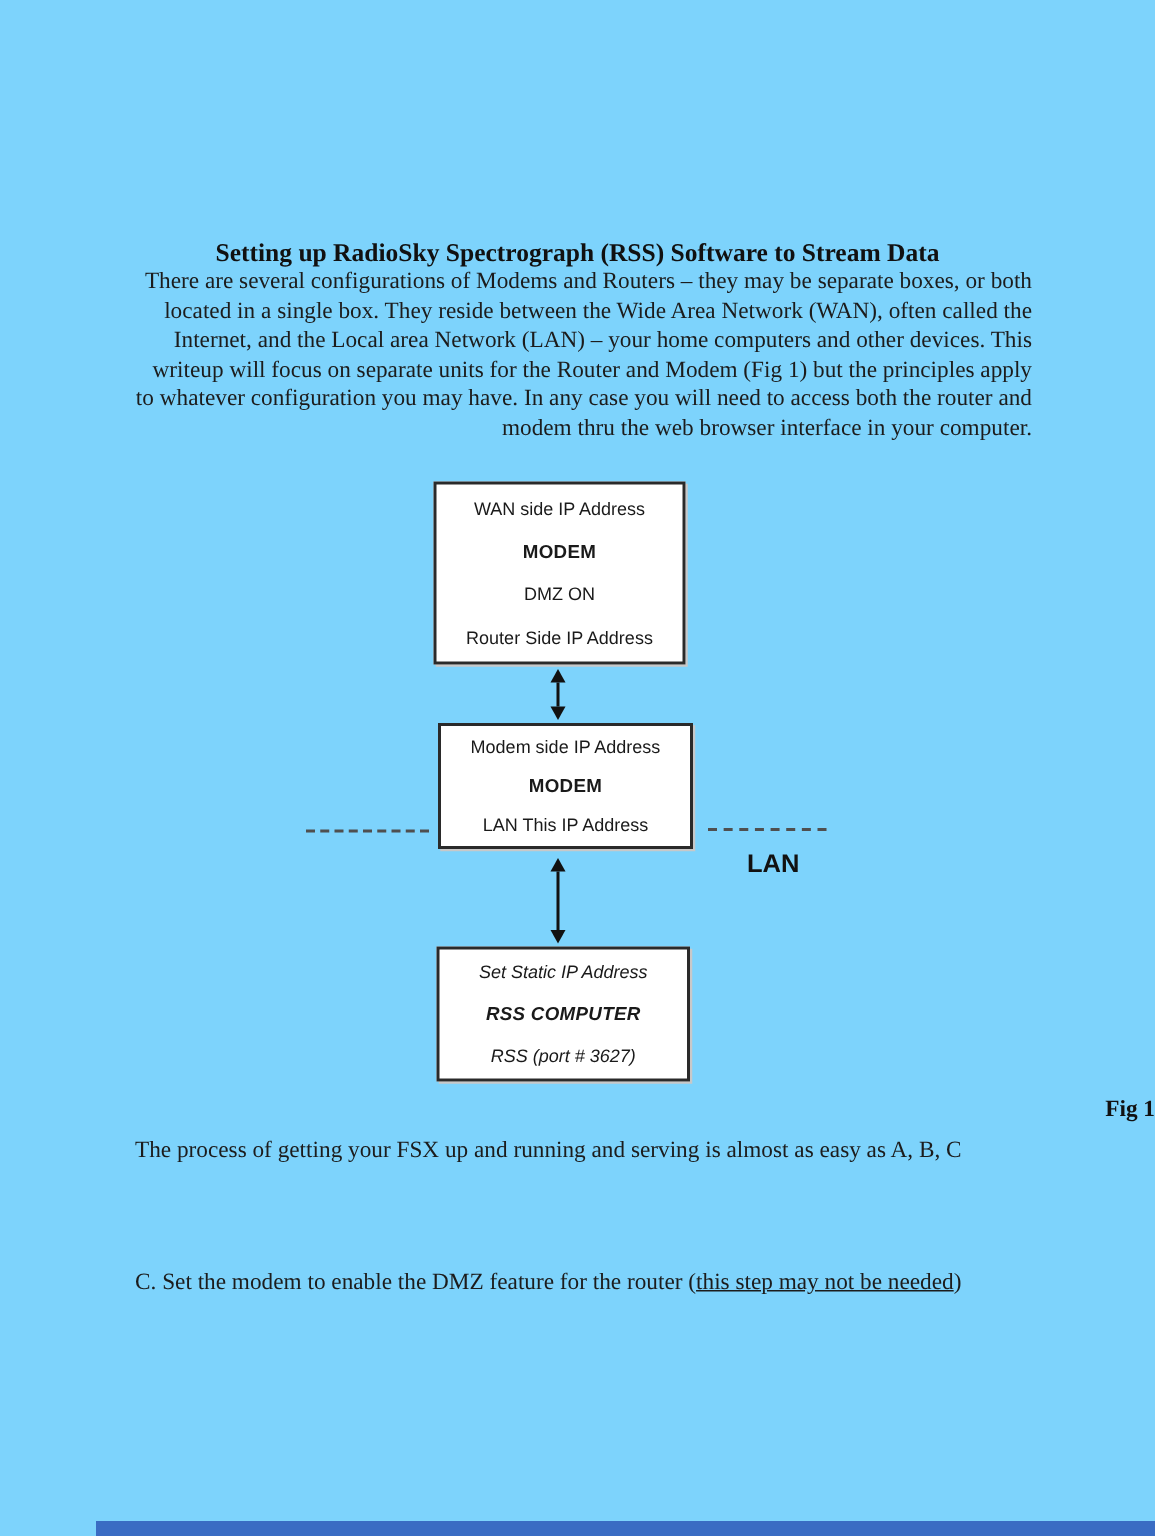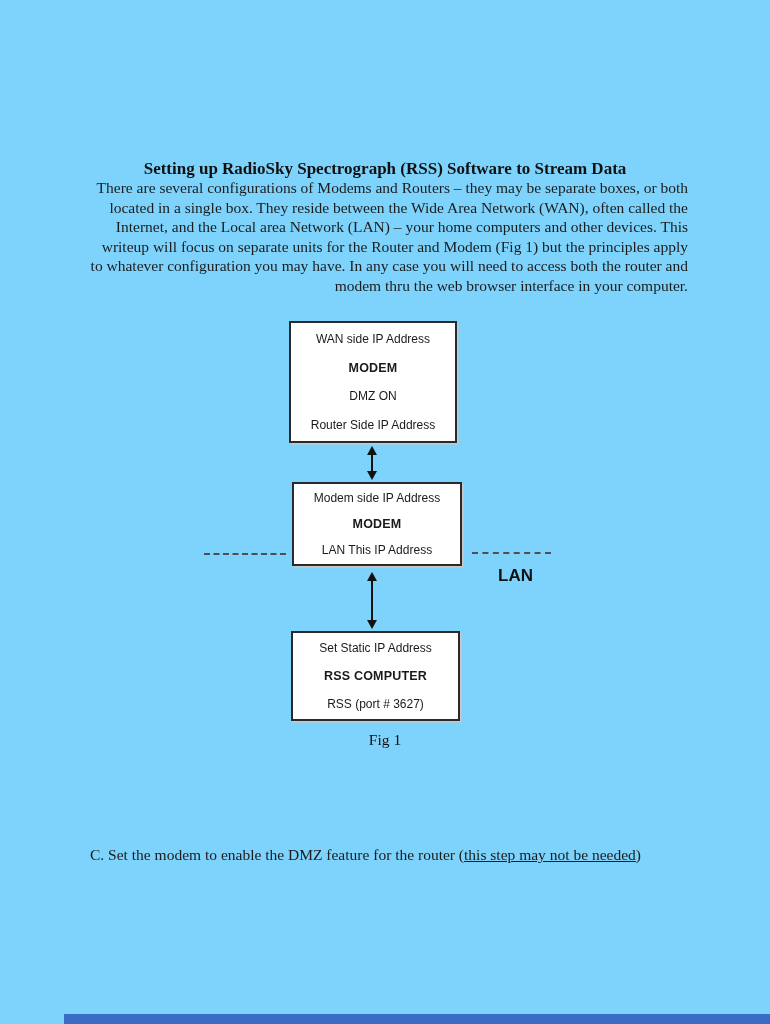--- a/index.html
+++ b/index.html
@@ -18,40 +18,40 @@
   }
   .dbox {
     position:absolute; border:2px solid #2a2a2a; background:#fff;
     box-shadow:1.5px 1.5px 0 #c8c8c8;
     display:flex; flex-direction:column; justify-content:space-between; align-items:center;
     font-family:"Liberation Sans", sans-serif; font-size:12px; color:#1a1a1a; text-align:center;
   }
   .dbox .bold { font-weight:bold; font-size:12.5px; letter-spacing:0.2px; }
   .box-modem  { left:289px; top:321px; width:168px; height:122px; padding:9px 2px; }
   .box-router { left:292px; top:482px; width:170px; height:84px;  padding:7px 2px; }
-  .box-rss    { left:291px; top:631px; width:169px; height:90px;  padding:8px 2px; }
+  .box-rss    { left:291px; top:631px; width:169px; height:90px;  padding:8px 2px;font-style:italic; }
   .arrow {
     position:absolute; display:flex; flex-direction:column; align-items:center;
   }
   .arrow .stem { width:2px; background:#111; flex:1; }
   .arrow .head { width:0; height:0; border-left:5px solid transparent; border-right:5px solid transparent; }
   .arrow .head.up   { border-bottom:9px solid #111; }
   .arrow .head.down { border-top:9px solid #111; }
   .arrow-1 { left:367px; top:446px; height:34px; }
   .arrow-2 { left:367px; top:572px; height:57px; }
   .dash { position:absolute; border-top:2px dashed #4f4f4f; height:0; }
   .dash-left  { left:204px; top:553px; width:82px; }
   .dash-right { left:472px; top:552px; width:79px; }
   .lan-label {
     position:absolute; left:498px; top:566px;
     font-family:"Liberation Sans", sans-serif; font-weight:bold; font-size:17px; color:#111;
   }
   .caption {
-    position:absolute; top:731px; left:0; width:770px; text-align:center;
-    font-weight:normal; font-size:15.5px; color:#111;
+    position:absolute; top:731px; left:0; width:770px; text-align:right;
+    font-weight:bold; font-size:15.5px; color:#111;
   }
   .step { position:absolute; left:90px; font-size:15.5px; white-space:nowrap; }
   .step-intro { top:758px; }
   .step-a { top:787px; }
   .step-b { top:816px; }
   .step-c { top:846px; }
   .u { text-decoration:underline; }
   .footer-bar {
     position:absolute; left:64px; top:1014px; width:706px; height:10px;
     background:#3a6cc3;
@@ -96,17 +96,18 @@
   </div>
 
   <div class="dbox box-rss">
     <span>Set Static IP Address</span>
     <span class="bold">RSS COMPUTER</span>
     <span>RSS (port # 3627)</span>
   </div>
 
   <div class="caption">Fig 1</div>
 
+  <div class="step step-intro">The process of getting your FSX up and running and serving is almost as easy as A, B, C</div>
   <div class="step step-c"><span>C. Set the modem to enable the DMZ feature for the router (</span><span class="u">this step may not be needed</span><span>)</span></div>
 
   <div class="footer-bar"></div>
 
 </div>
 
 </body></html>

